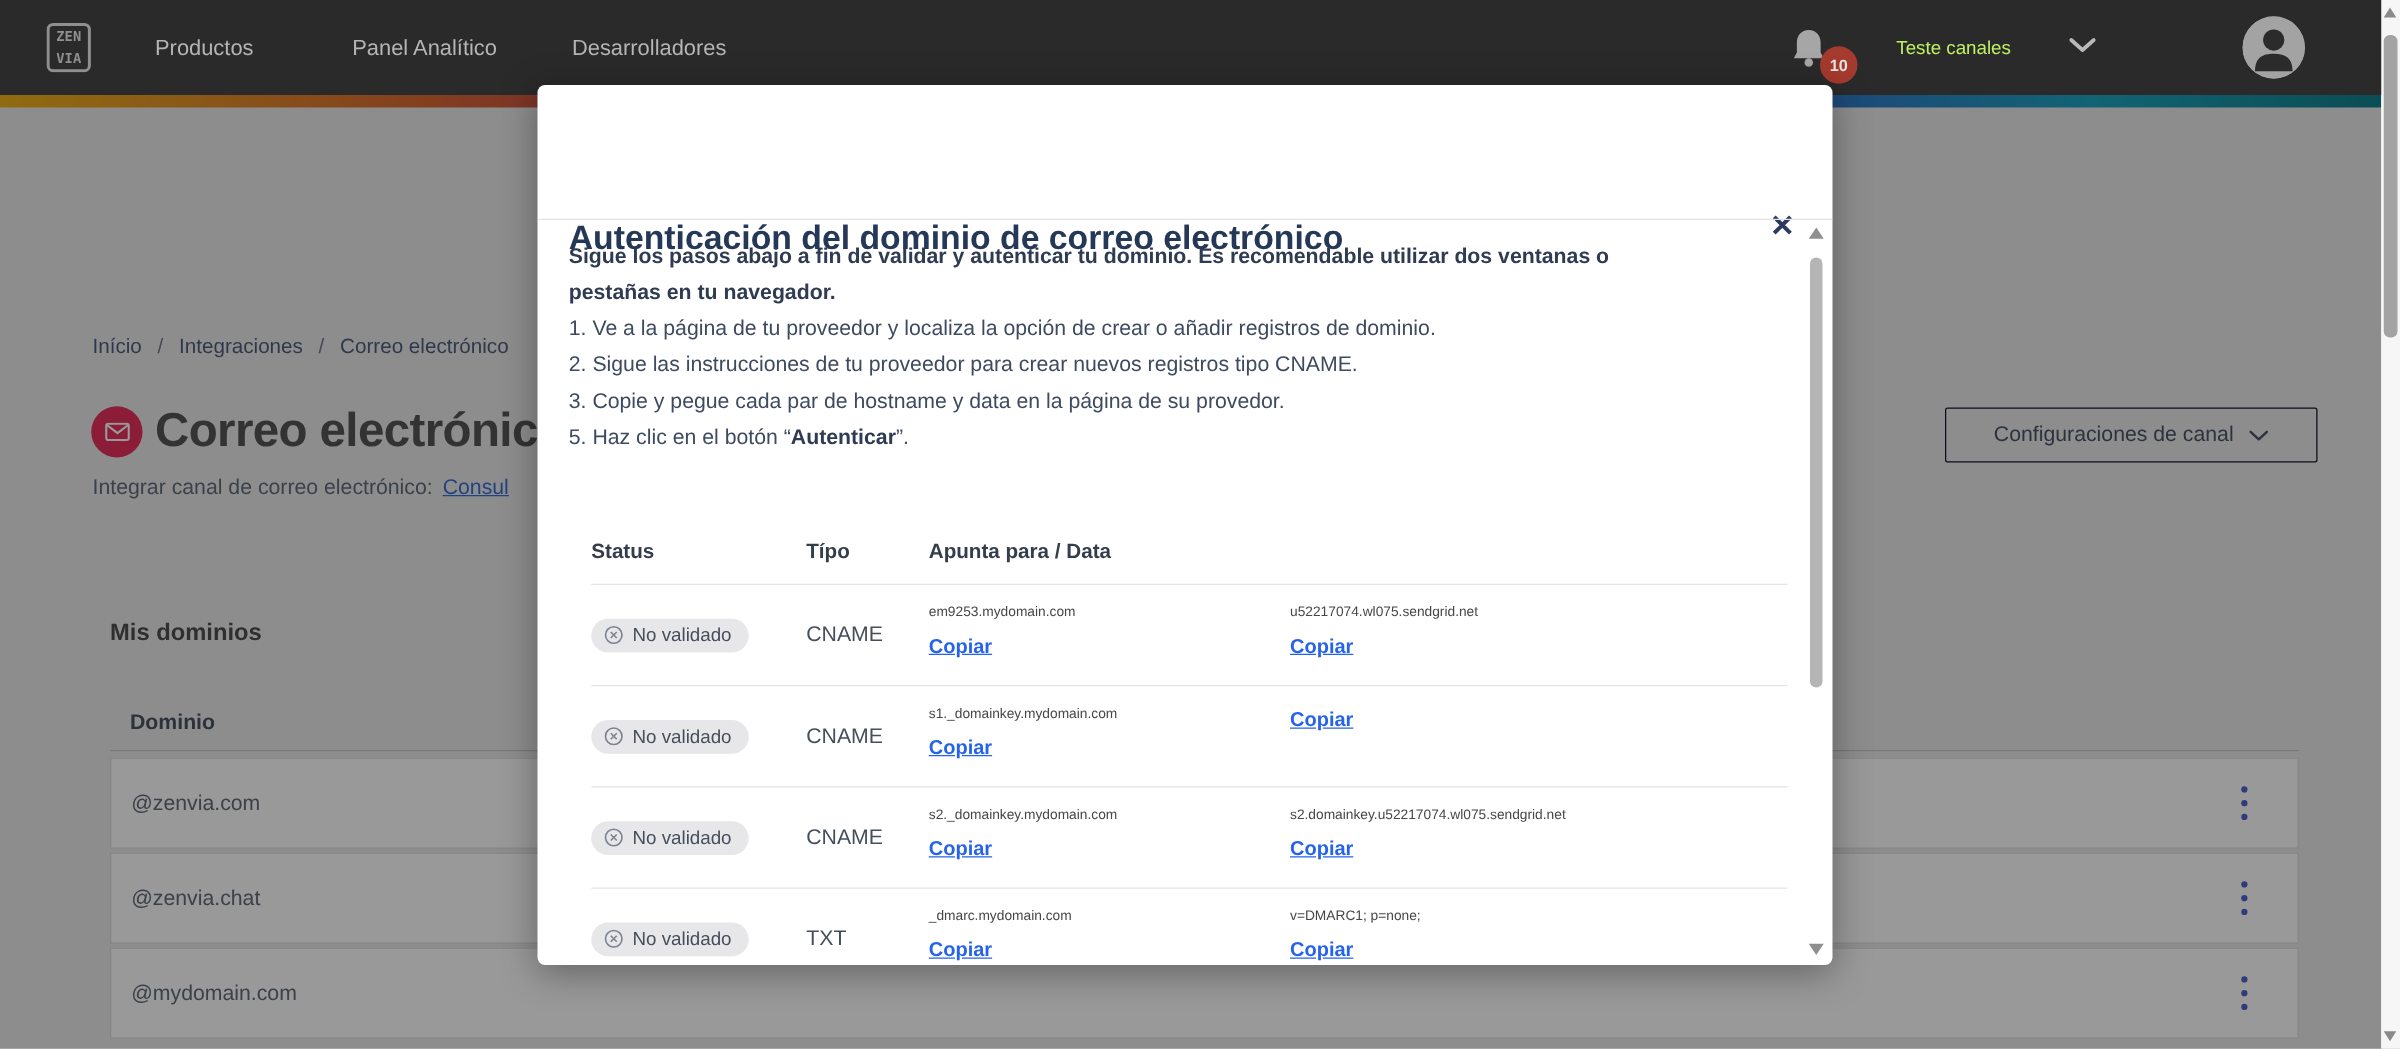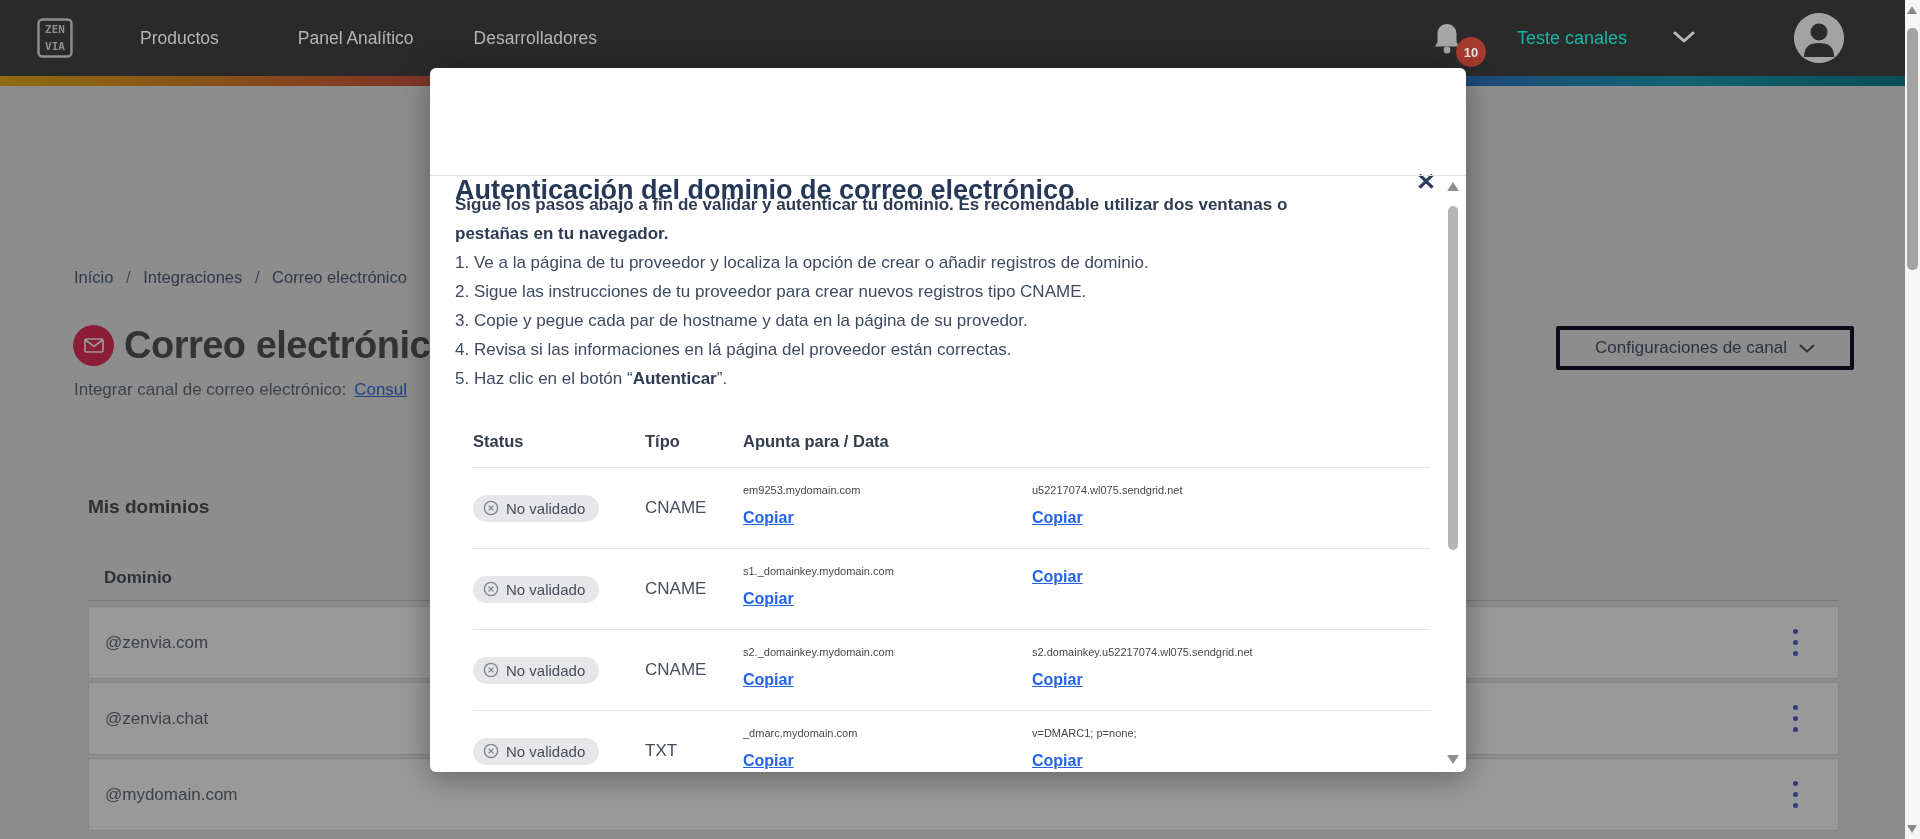--- a/index.html
+++ b/index.html
@@ -4,30 +4,30 @@
 <style>
   * { margin:0; padding:0; box-sizing:border-box; }
   html,body { width:1920px; height:839px; overflow:hidden; }
   body { font-family:"Liberation Sans", sans-serif; background:#ececec; position:relative; }
 
   .screen { position:relative; width:1920px; height:839px; overflow:hidden; }
 
   
   .navbar { position:absolute; left:0; top:0; width:1920px; height:76px; background:#2a2a2a; z-index:10; }
   .logo-box { position:absolute; left:37px; top:18px; }
-  .nav-links { position:absolute; left:140px; top:0; height:76px; display:flex; align-items:center; gap:0; }
+  .nav-links { position:absolute; left:124px; top:0; height:76px; display:flex; align-items:center; gap:0; }
   .nav-link { color:#b5b5b5; font-size:17.5px; cursor:pointer; }
   .nav-link.l1 { margin-right:79px; }
   .nav-link.l2 { margin-right:60px; }
   .bell-wrap { position:absolute; left:1432px; top:22px; width:60px; height:46px; cursor:pointer; }
   .badge { position:absolute; left:24px; top:15px; width:30px; height:30px; border-radius:50%;
            background:#a53a2e; color:#e8e2e1; font-size:13px; font-weight:bold;
            display:flex; align-items:center; justify-content:center; }
   .account { position:absolute; left:1517px; top:0; height:76px; display:flex; align-items:center; cursor:pointer; }
-  .account-label { color:#14b8a6; font-size:18px; }
+  .account-label { color:#bef264; font-size:15px; }
   .account-chevron { margin-left:46px; }
   .avatar { position:absolute; left:1794px; top:13px; width:50px; height:50px; border-radius:50%;
             background:#a3a3a3; overflow:hidden; cursor:pointer; }
 
   
   .stripe { position:absolute; left:0; top:76px; width:1905px; height:10px; z-index:5;
             background:linear-gradient(90deg,#f0b41c 0%,#d96a35 18%,#c64a52 27%,#b83a6e 38%,#7a48c8 55%,#3a66d0 72%,#1fa6c0 88%,#13808e 100%); }
 
   
   .content { position:absolute; left:16px; top:86px; width:1520px; height:753px; }
@@ -37,21 +37,21 @@
 
   .page-title-row { position:absolute; left:57px; top:238px; display:flex; align-items:center; }
   .email-circle { width:41px; height:41px; border-radius:50%; background:#e8315f;
                   display:flex; align-items:center; justify-content:center; }
   .page-title { margin-left:10px; font-size:38px; font-weight:bold; color:#565656; letter-spacing:-0.5px; }
 
   .integrate-line { position:absolute; left:58px; top:294px; font-size:17px; color:#636d7a; }
   .integrate-link { color:#3a6fd8; text-decoration:underline; margin-left:8px; cursor:pointer; }
 
   .settings-btn { position:absolute; left:1540px; top:240px; width:298px; height:44px;
-                  border:4px solid #0f172a; border-radius:2px; background:transparent;
+                  border:1px solid #0f172a; border-radius:2px; background:transparent;
                   display:flex; align-items:center; justify-content:center; gap:12px;
                   font-size:17px; color:#4a5568; cursor:pointer; }
 
   .section-heading { position:absolute; font-size:19px; font-weight:bold; color:#4f4f4f; }
   .h-domains { left:72px; top:410px; }
 
   .domain-header { position:absolute; left:88px; top:482px; font-size:17px; font-weight:bold; color:#4a5361; }
   .domain-divider { position:absolute; left:72px; top:514px; width:1751px; height:1px; background:#c9c9c9; }
 
   .domain-rows { position:absolute; left:72px; top:520px; width:1751px; }
@@ -226,21 +226,20 @@
     <div class="modal-title">Autenticación del dominio de correo electrónico</div>
     <div class="modal-close">✕</div>
     <div class="modal-divider"></div>
 
     <div class="modal-body">
       <div class="intro">Sigue los pasos abajo a fin de validar y autenticar tu dominio. Es recomendable utilizar dos ventanas o pestañas en tu navegador.</div>
       <div class="steps">
         <div class="step">1. Ve a la página de tu proveedor y localiza la opción de crear o añadir registros de dominio.</div>
         <div class="step">2. Sigue las instrucciones de tu proveedor para crear nuevos registros tipo CNAME.</div>
         <div class="step">3. Copie y pegue cada par de hostname y data en la página de su provedor.</div>
-        <div class="step">4. Revisa si las informaciones en lá página del proveedor están correctas.</div>
         <div class="step"><span>5. Haz clic en el botón “</span><b>Autenticar</b><span>”.</span></div>
       </div>
     </div>
 
     <div class="dns-table">
       <div class="dns-head">
         <div>Status</div>
         <div>Típo</div>
         <div>Apunta para / Data</div>
       </div>

